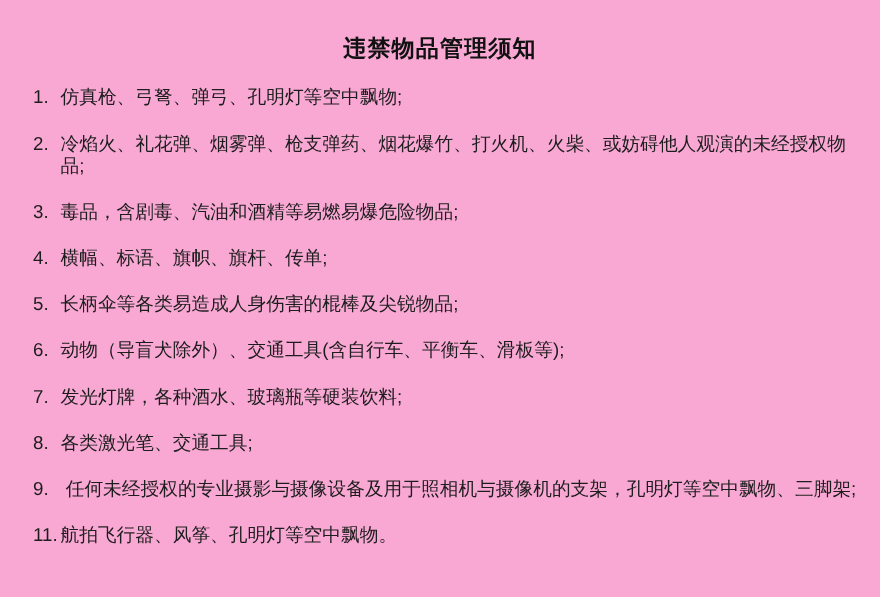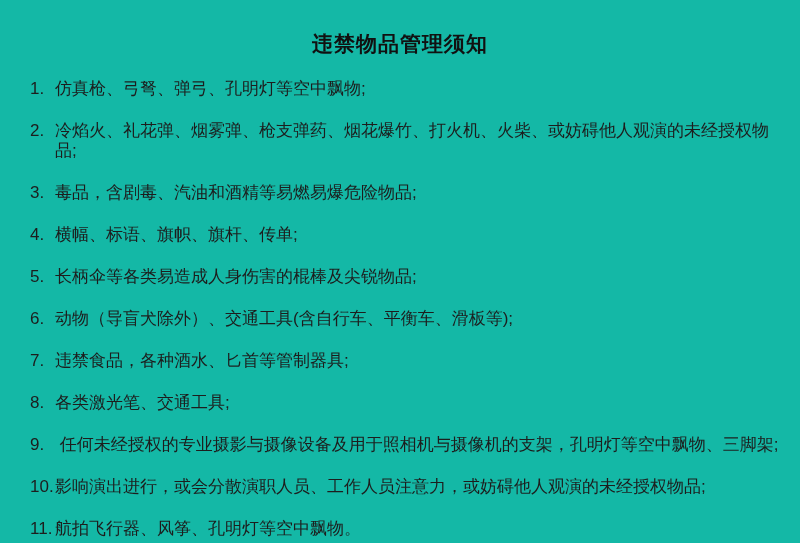--- a/index.html
+++ b/index.html
@@ -5,21 +5,21 @@
   html, body {
     margin: 0;
     padding: 0;
     background: #ffffff;
     font-family: "Liberation Sans", "DejaVu Sans", sans-serif;
   }
   .page {
     position: relative;
     width: 800px;
     height: 543px;
-    background: #14b8a6;
+    background: #f9a8d4;
     color: #1d1d1d;
     overflow: hidden;
     box-sizing: border-box;
   }
   .doc-title {
     margin: 0;
     padding-top: 30px;
     text-align: center;
     font-size: 21px;
     font-weight: bold;
@@ -77,33 +77,29 @@
     <li class="notice-item">
       <span class="item-number">5.</span>
       <span class="item-text">长柄伞等各类易造成人身伤害的棍棒及尖锐物品;</span>
     </li>
     <li class="notice-item">
       <span class="item-number">6.</span>
       <span class="item-text">动物（导盲犬除外）、交通工具(含自行车、平衡车、滑板等);</span>
     </li>
     <li class="notice-item">
       <span class="item-number">7.</span>
-      <span class="item-text">违禁食品，各种酒水、匕首等管制器具;</span>
+      <span class="item-text">发光灯牌，各种酒水、玻璃瓶等硬装饮料;</span>
     </li>
     <li class="notice-item">
       <span class="item-number">8.</span>
       <span class="item-text">各类激光笔、交通工具;</span>
     </li>
     <li class="notice-item">
       <span class="item-number">9.</span>
       <span class="item-text"> 任何未经授权的专业摄影与摄像设备及用于照相机与摄像机的支架，孔明灯等空中飘物、三脚架;</span>
     </li>
     <li class="notice-item">
-      <span class="item-number">10.</span>
-      <span class="item-text">影响演出进行，或会分散演职人员、工作人员注意力，或妨碍他人观演的未经授权物品;</span>
-    </li>
-    <li class="notice-item">
       <span class="item-number">11.</span>
       <span class="item-text">航拍飞行器、风筝、孔明灯等空中飘物。</span>
     </li>
   </ol>
 
 </div>
 
 </body></html>

